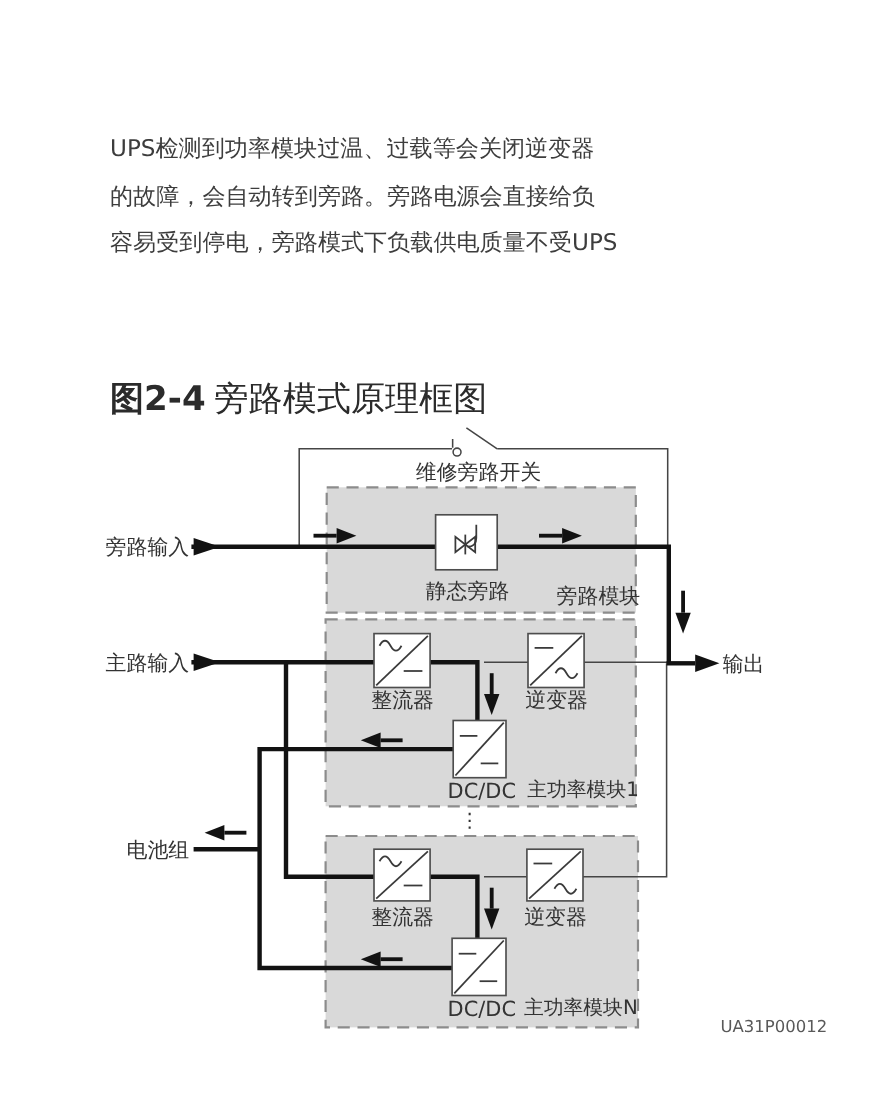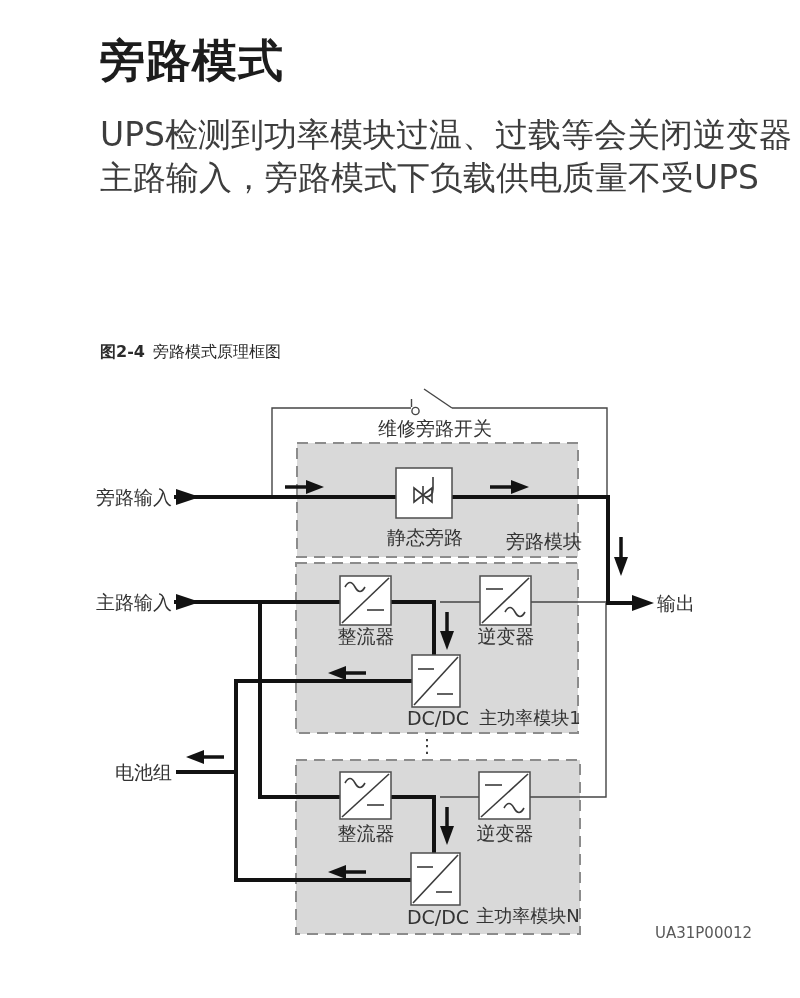--- a/index.html
+++ b/index.html
@@ -1,48 +1,48 @@
 <!DOCTYPE html>
 <html><head>
 <meta charset="utf-8">
 <style>
   html,body{margin:0;padding:0;background:#ffffff;}
   body{width:800px;height:998px;position:relative;overflow:hidden;
        font-family:"DejaVu Sans",sans-serif;}
   .page{position:absolute;inset:0;background:#fff;}
   .title{position:absolute;left:100px;top:36px;font-size:45px;line-height:50px;
          font-weight:bold;color:#1c1c1c;margin:0;letter-spacing:1px;}
-  .intro{position:absolute;left:100px;top:114px;font-size:33px;line-height:42.5px;
+  .intro{position:absolute;left:100px;top:114px;font-size:21px;line-height:42.5px;
          color:#3d3d3d;margin:0;}
   .intro span{display:block;white-space:nowrap;}
-  .caption{position:absolute;left:100px;top:342px;font-size:16px;color:#2b2b2b;}
+  .caption{position:absolute;left:100px;top:342px;font-size:31px;color:#2b2b2b;}
   .caption .cap-b{font-weight:bold;margin-right:8px;}
   svg{position:absolute;left:0;top:378px;}
   svg text{font-family:"DejaVu Sans",sans-serif;fill:#333333;}
   .tl{stroke:#454545;stroke-width:1.4;fill:none;}
   .tk{stroke:#121212;stroke-width:4;fill:none;}
   .cb{fill:#ffffff;stroke:#4d4d4d;stroke-width:1.5;}
   .db{stroke:#8c8c8c;stroke-width:2;stroke-dasharray:11 7;}
   .sym{stroke:#3a3a3a;stroke-width:1.6;fill:none;}
   .fa{fill:#121212;stroke:none;}
   .fas{stroke:#121212;stroke-width:3.5;fill:none;}
   .lbl{font-size:19px;}
   .lbl-s{font-size:18px;}
   .code{font-size:15px;fill:#595959;}
 </style>
 </head>
 <body>
 
 <div class="page">
 
-  <h1 class="title">旁路模式</h1>
 
   <p class="intro">
     <span>UPS检测到功率模块过温、过载等会关闭逆变器</span>
-    <span>主路输入，旁路模式下负载供电质量不受UPS</span>
+    <span>的故障，会自动转到旁路。旁路电源会直接给负</span>
+    <span>容易受到停电，旁路模式下负载供电质量不受UPS</span>
   </p>
 
   <div class="caption">
     <span class="cap-b">图2-4</span><span>旁路模式原理框图</span>
   </div>
 
   <svg width="800" height="575" viewBox="0 378 800 575">
 
     <g>
       <rect class="db" x="297" y="443" width="281" height="114" fill="#d9d9d9"></rect>

